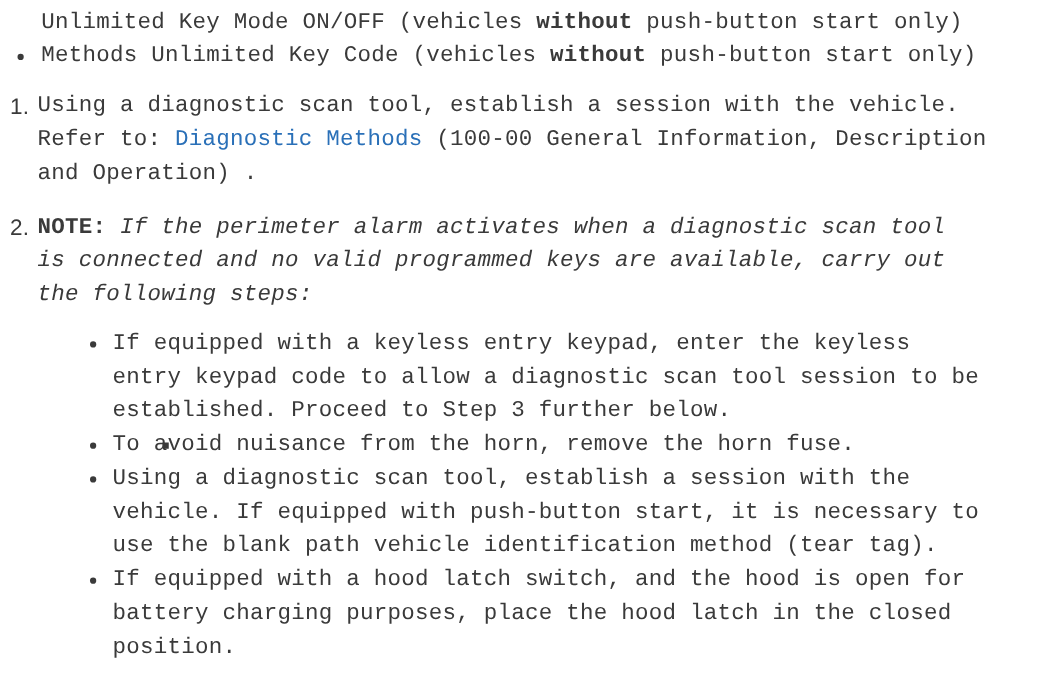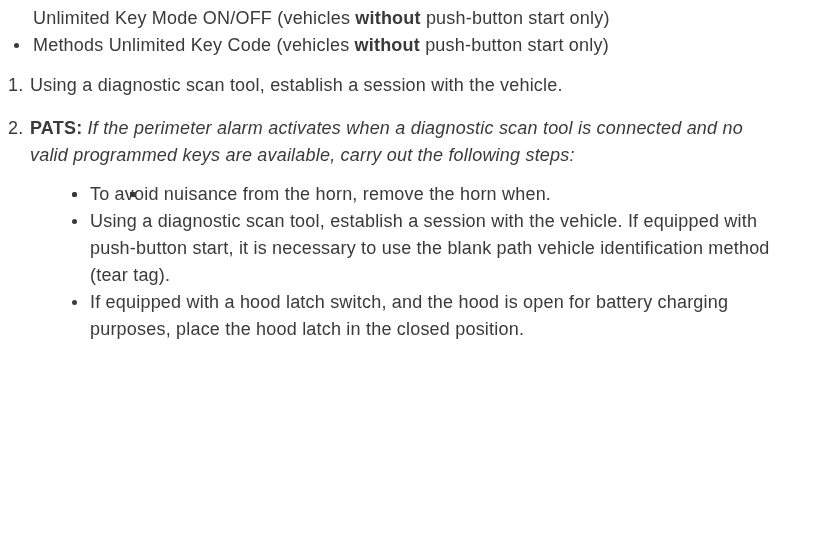--- a/index.html
+++ b/index.html
@@ -11,21 +11,21 @@
     width: 832px;
     height: 553px;
     overflow: hidden;
     font-family: "Liberation Sans", sans-serif;
     font-size: 18px;
     line-height: 27px;
     letter-spacing: 0.2px;
     color: #3a3a3a;
   }
   .page { padding-top: 5px; }
-  p { margin: 0; }
+  p { margin: 0; font-family: Liberation Mono, monospace; }
 
   
   .top-list .li {
     position: relative;
     padding-left: 33px;
   }
   .dot {
     position: absolute;
     left: 14px;
     top: 11px;
@@ -103,40 +103,42 @@
       <p class="txt"><span>Methods Unlimited Key Code (vehicles </span><strong>without</strong><span> push-button start only)</span></p>
     </div>
   </section>
 
   <section class="steps">
 
     <div class="step">
       <span class="num">1.</span>
       <div class="step-body">
         <p>Using a diagnostic scan tool, establish a session with the vehicle.</p>
+        <p><span>Refer to: </span><a class="link">Diagnostic Methods</a><span> (100-00 General Information, Description and Operation) .</span></p>
       </div>
     </div>
 
     <div class="step">
       <span class="num">2.</span>
       <div class="step-body">
-        <p class="note"><strong class="note-label">PATS:</strong><em> If the perimeter alarm activates when a diagnostic scan tool is connected and no valid programmed keys are available, carry out the following steps:</em></p>
+        <p class="note"><strong class="note-label">NOTE:</strong><em> If the perimeter alarm activates when a diagnostic scan tool is connected and no valid programmed keys are available, carry out the following steps:</em></p>
 
         <div class="blist">
 
           <div class="bli">
             <span class="dot"></span>
+            <p class="txt w1">If equipped with a keyless entry keypad, enter the keyless entry keypad code to allow a diagnostic scan tool session to be established. Proceed to Step 3 further below.</p>
             <div class="sli">
               <span class="sq"></span>
             </div>
           </div>
 
           <div class="bli">
             <span class="dot"></span>
-            <p class="txt">To avoid nuisance from the horn, remove the horn when.</p>
+            <p class="txt">To avoid nuisance from the horn, remove the horn fuse.</p>
           </div>
 
           <div class="bli">
             <span class="dot"></span>
             <p class="txt w4">Using a diagnostic scan tool, establish a session with the vehicle. If equipped with push-button start, it is necessary to use the blank path vehicle identification method (tear tag).</p>
           </div>
 
 
           <div class="bli">
             <span class="dot"></span>

